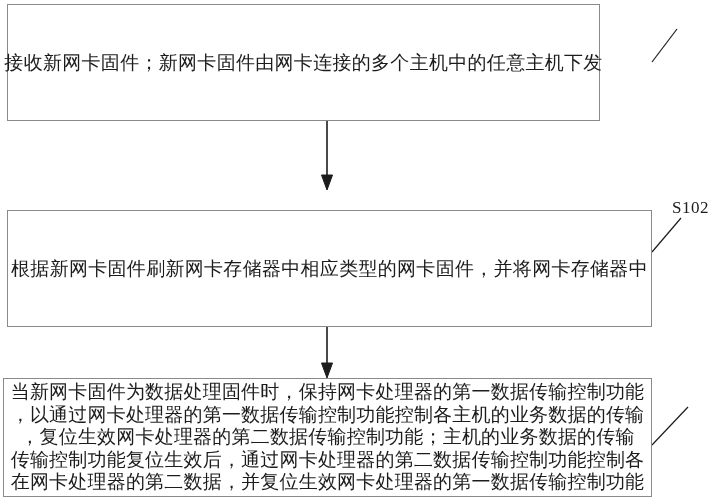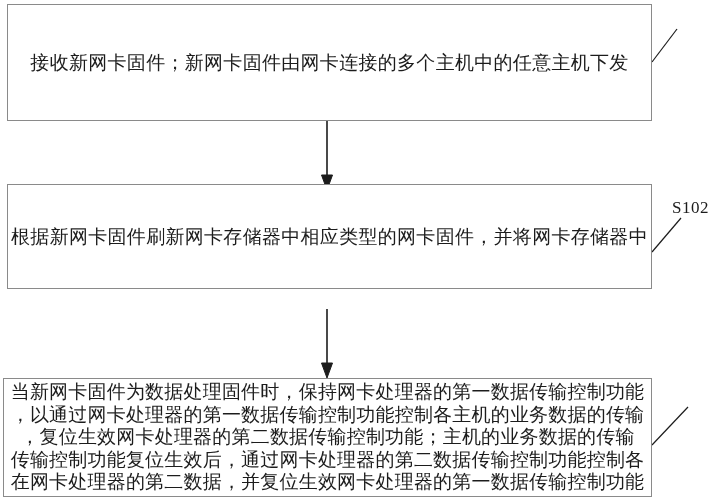--- a/index.html
+++ b/index.html
@@ -50,22 +50,22 @@
     flex-direction: column;
     justify-content: center;
     align-items: center;
   }
   .box .tline {
     line-height: 23px;
     white-space: nowrap;
     text-align: center;
     letter-spacing: 0.3px;
   }
-  .box1 { left: 7px;  top: 4px;   width: 645px; height: 117px; }
-  .box2 { left: 7px;  top: 184px; width: 645px; height: 105px; }
+  .box1 { left: 7px;  top: 4px;   width: 593px; height: 117px; }
+  .box2 { left: 7px;  top: 210px; width: 645px; height: 117px; }
   .box3 { left: 3px;  top: 378px; width: 649px; height: 119px; }
   .box3 .tline { line-height: 22.4px; letter-spacing: 0.2px; text-align: center; }
   .step-label {
     position: absolute;
     font-size: 17px;
     color: var(--ink);
     letter-spacing: 0.5px;
   }
   .label1 { left: 672px; top: 8px; margin-left: 41px; }
   .label2 { left: 672px; top: 198px; }

